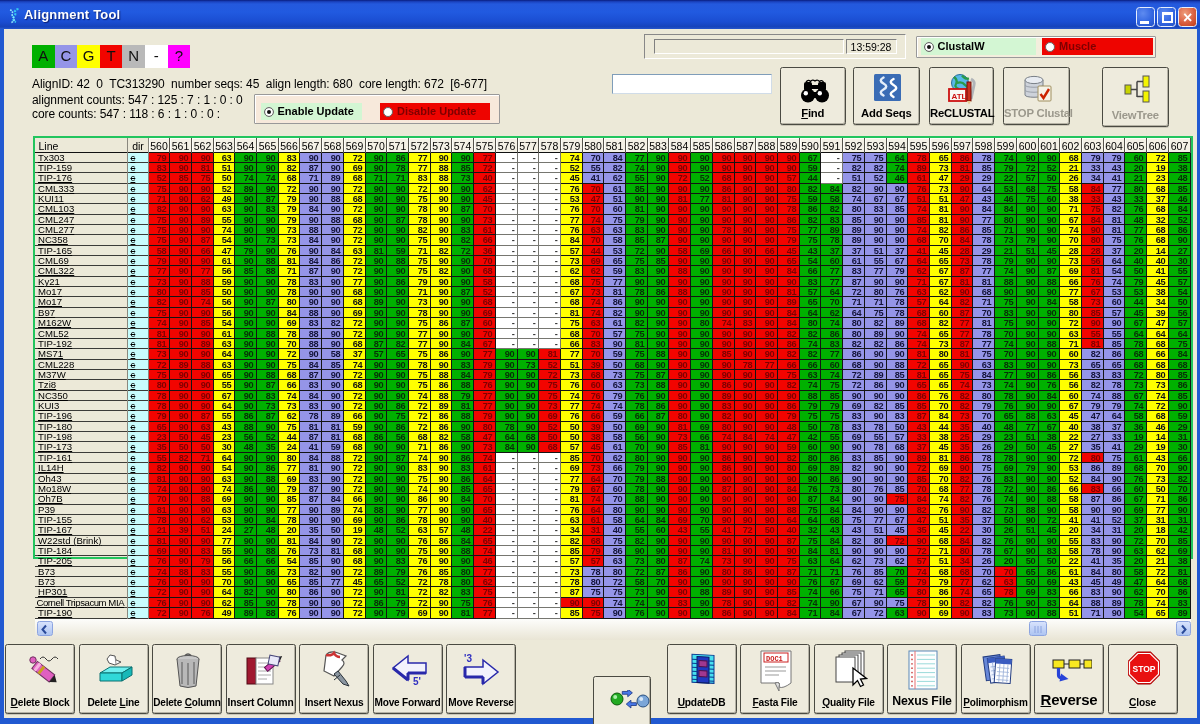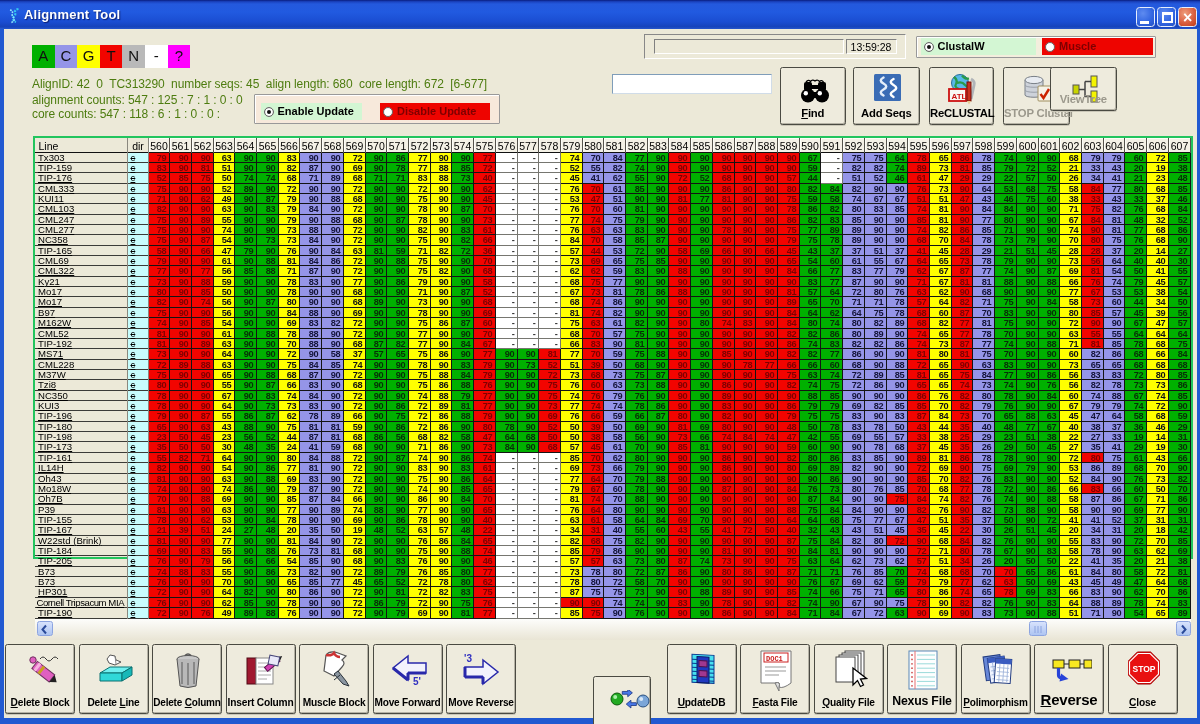--- a/index.html
+++ b/index.html
@@ -7,21 +7,21 @@
 #tbar{position:absolute;left:0;top:0;width:1200px;height:29px;
 background:linear-gradient(180deg,#091d7e 0%,#1a43c0 6%,#2459dd 14%,#215ae0 42%,#1a4dd2 75%,#1643bb 92%,#2656cc 100%)}
 #tbar .ttl{position:absolute;left:24px;top:7px;color:#fff;font-size:13px;font-weight:bold;letter-spacing:.2px;text-shadow:1px 1px 1px rgba(10,20,90,.8)}
 .wbtn{position:absolute;top:7px;width:19px;height:20px;border-radius:3.5px;border:1px solid #e7eefc}
 .wbtn.b{background:radial-gradient(circle at 35% 30%,#5e8bf0 0%,#3467e2 55%,#2251c8 100%)}
 .wbtn.c{background:radial-gradient(circle at 35% 30%,#ee9e7c 0%,#dd6547 50%,#c23a15 100%)}
 .wbtn span{position:absolute;color:#fff;font-weight:bold}
 #lb,#rb{position:absolute;top:28px;width:3.5px;height:690px;background:#2159d1}
 #bb{position:absolute;left:0;top:717.5px;width:1200px;height:6.5px;background:#2159d1}
 .leg{position:absolute;top:45.3px;width:22.6px;height:22.6px;text-align:center;font-size:15px;line-height:22.6px;color:#101010}
-.info{position:absolute;left:32px;color:#4d7c0f;font-size:12px;white-space:pre;letter-spacing:-0.08px}
+.info{position:absolute;left:32px;color:#000000;font-size:12px;white-space:pre;letter-spacing:-0.08px}
 .panel{position:absolute;border:1px solid #999;border-radius:1px;box-shadow:inset 1px 1px 0 #fff}
 .chip{position:absolute;font-size:11px;font-weight:bold;white-space:nowrap;overflow:hidden}
 .radio{display:inline-block;width:10px;height:10px;border-radius:50%;background:#fff;border:1px solid #666;vertical-align:-2px;margin:0 4px 0 3px}
 .radio.on{box-shadow:inset 0 0 0 2px #fff, inset 0 0 0 6px #111}
 .sunk{position:absolute;border:1px solid;border-color:#808080 #fff #fff #808080;background:#ece9d8}
 .btn{position:absolute;background:#eeebdd;border:1px solid #4a4a42;border-radius:2.5px;box-shadow:inset -1px -1px 0 #b5b2a5, 0 1px 0 #cac7b8;text-align:center}
 .btn .lab{position:absolute;left:0;right:0;font-size:10.6px;font-weight:bold;color:#000;white-space:nowrap;letter-spacing:-0.2px}
 .btn .lab.dis{color:#9b988c}
 .btn svg{position:absolute}
 #grid{position:absolute;left:32.5px;top:136px;width:1160px;height:423px;border:2px solid #22c55e;background:#ece9d8}
@@ -114,21 +114,21 @@
     <div class="btn" style="left:1003px;top:67px;width:66.5px;height:58px">
       <svg style="left:17px;top:5px" width="34" height="32" viewBox="0 0 34 32">
         <path d="M4 7 V22 C4 25 22 25 22 22 V7" fill="#cdd2da" stroke="#7a8088"></path>
         <ellipse cx="13" cy="7" rx="9" ry="3.6" fill="#e8ecf2" stroke="#7a8088"></ellipse>
         <path d="M4 12 C4 15 22 15 22 12 M4 17 C4 20 22 20 22 17" stroke="#9aa0aa" fill="none"></path>
         <rect x="17" y="13" width="13" height="15" rx="1" fill="#f6f2e6" stroke="#a09060"></rect>
         <path d="M19.5 21 l3 4 l5.5 -9" stroke="#cc2200" stroke-width="2.4" fill="none"></path>
       </svg>
       <div class="lab dis" style="bottom:5px;font-size:11.3px">STOP Clustal</div>
     </div>
-    <div class="btn" style="left:1050px;top:67px;width:66.5px;height:44px">
+    <div class="btn" style="left:1102px;top:67px;width:66.5px;height:60px">
       <svg style="left:20px;top:7px" width="28" height="28" viewBox="0 0 28 28">
         <rect x="2" y="10" width="6" height="9" fill="#c8d400" stroke="#555"></rect>
         <rect x="20" y="1" width="6" height="11" fill="#f4f400" stroke="#555"></rect>
         <rect x="20" y="16" width="6" height="11" fill="#f4f400" stroke="#555"></rect>
         <path d="M8 14.5 H14 M14 6.5 V22 M14 6.5 H20 M14 21.5 H20" stroke="#444" stroke-width="1.5" fill="none"></path>
       </svg>
       <div class="lab dis" style="bottom:5px;font-size:11.3px">ViewTree</div>
     </div>
     <div id="grid">
       <div class="ab" style="left:0;top:0;width:1156px;height:15px;white-space:nowrap;font-size:0"><span class="hc" style="width:93px;padding-left:4px">Line</span><span class="hc" style="width:21px;text-align:center">dir</span><span class="hc hn" style="width:21px">560</span><span class="hc hn" style="width:22px">561</span><span class="hc hn" style="width:22px">562</span><span class="hc hn" style="width:21px">563</span><span class="hc hn" style="width:22px">564</span><span class="hc hn" style="width:22px">565</span><span class="hc hn" style="width:21px">566</span><span class="hc hn" style="width:22px">567</span><span class="hc hn" style="width:22px">568</span><span class="hc hn" style="width:22px">569</span><span class="hc hn" style="width:21px">570</span><span class="hc hn" style="width:22px">571</span><span class="hc hn" style="width:22px">572</span><span class="hc hn" style="width:21px">573</span><span class="hc hn" style="width:22px">574</span><span class="hc hn" style="width:22px">575</span><span class="hc hn" style="width:22px">576</span><span class="hc hn" style="width:21px">577</span><span class="hc hn" style="width:22px">578</span><span class="hc hn" style="width:22px">579</span><span class="hc hn" style="width:21px">580</span><span class="hc hn" style="width:22px">581</span><span class="hc hn" style="width:22px">582</span><span class="hc hn" style="width:21px">583</span><span class="hc hn" style="width:22px">584</span><span class="hc hn" style="width:22px">585</span><span class="hc hn" style="width:22px">586</span><span class="hc hn" style="width:21px">587</span><span class="hc hn" style="width:22px">588</span><span class="hc hn" style="width:22px">589</span><span class="hc hn" style="width:21px">590</span><span class="hc hn" style="width:22px">591</span><span class="hc hn" style="width:22px">592</span><span class="hc hn" style="width:22px">593</span><span class="hc hn" style="width:21px">594</span><span class="hc hn" style="width:22px">595</span><span class="hc hn" style="width:22px">596</span><span class="hc hn" style="width:21px">597</span><span class="hc hn" style="width:22px">598</span><span class="hc hn" style="width:22px">599</span><span class="hc hn" style="width:22px">600</span><span class="hc hn" style="width:21px">601</span><span class="hc hn" style="width:22px">602</span><span class="hc hn" style="width:22px">603</span><span class="hc hn" style="width:21px">604</span><span class="hc hn" style="width:22px">605</span><span class="hc hn" style="width:22px">606</span><span class="hc hn" style="width:22px">607</span></div>
@@ -234,21 +234,21 @@
       </svg>
       <div class="lab" style="bottom:5px;font-size:10.2px">Insert Column</div>
     </div>
     <div class="btn" style="left:299.0px;top:644px;width:70px;height:70px">
       <svg style="left:16px;top:4px" width="40" height="42" viewBox="0 0 40 42">
         <path d="M10 6 q4 -5 12 -2 l8 3 l-4 4 q4 3 0 7 l-8 9 l-10 -5 z" fill="#fff" stroke="#555" stroke-width="1.2"></path>
         <path d="M10 6 q6 1 8 -2 q2 4 6 4" fill="none" stroke="#cc3333" stroke-width="2.5"></path>
         <path d="M22 22 l8 10 l3 5 l-6 -2 l-9 -10 z" fill="#8a95a0" stroke="#2a323a"></path>
         <path d="M24 26 l-6 5" stroke="#2a323a" fill="none"></path>
       </svg>
-      <div class="lab" style="bottom:5px;font-size:10.2px">Muscle Block</div>
+      <div class="lab" style="bottom:5px;font-size:10.2px">Insert Nexus</div>
     </div>
     <div class="btn" style="left:372.5px;top:644px;width:70px;height:70px">
       <svg style="left:17px;top:9px" width="38" height="32" viewBox="0 0 38 32">
         <path d="M17 2 V9 H35 V19 H17 V26 L2 14 Z" fill="#f2f2fc" stroke="#2828aa" stroke-width="1.5"></path>
         <path d="M17 26 L2 14 M17 19 H35 M17 19 V26" fill="none" stroke="#2828aa" stroke-width="3"></path>
         <text x="22" y="31" font-size="10" fill="#3030c0" font-weight="bold" font-family="Liberation Sans">5'</text>
       </svg>
       <div class="lab" style="bottom:5px;font-size:10.1px">Move Forward</div>
     </div>
     <div class="btn" style="left:446.0px;top:644px;width:70px;height:70px">

